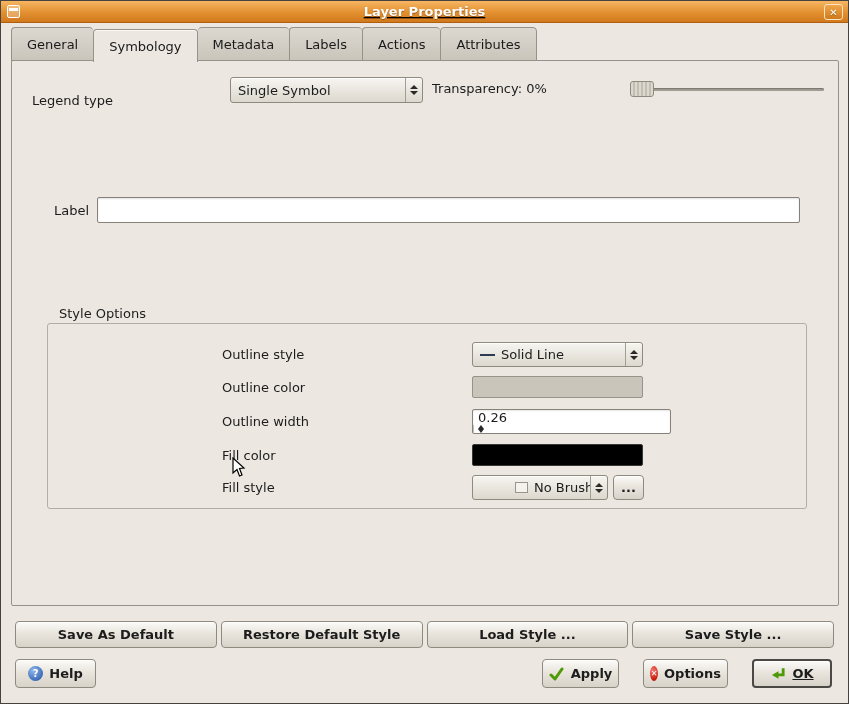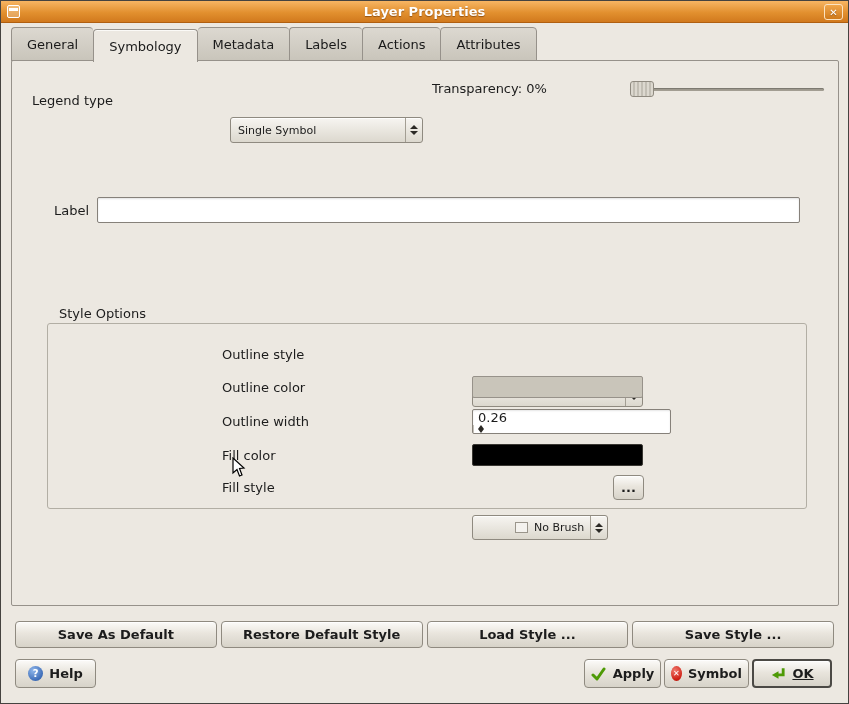--- a/index.html
+++ b/index.html
@@ -14,20 +14,21 @@
     background:#ece8e1;
     border:1px solid #454340;
     overflow:hidden;
   }
   
   .titlebar {
     position:absolute; left:0; top:0; right:0; height:22px;
     background:linear-gradient(#f7b563, #e2902f 55%, #d1791d);
     display:flex; align-items:center;
     border-bottom:1px solid #b05f10;
+    text-decoration:underline;
   }
   .titlebar-icon {
     position:absolute; left:6px; top:4px; width:13px; height:13px;
     border:1px solid #fff; background:rgba(255,255,255,.25);
     border-radius:2px;
   }
   .titlebar-icon::after{
     content:""; position:absolute; left:1px; right:1px; top:2px; height:3px;
     background:#fff;
   }
@@ -71,23 +72,22 @@
     position:absolute; left:10px; top:59px; width:828px; height:546px;
     border:1px solid #96918a; border-radius:2px;
     background:#ece8e1;
   }
   .lbl { position:absolute; font-size:13px; color:#1c1c1c; white-space:nowrap; }
   
   .combo {
     position:absolute; display:flex; align-items:stretch;
     background:linear-gradient(#f7f5f1,#dcd8ce);
     border:1px solid #8f8a80; border-radius:3px;
-    font-size:11px; color:#1c1c1c; cursor:default;
+    font-size:13px; color:#1c1c1c; cursor:default;
     box-shadow:inset 0 1px 0 rgba(255,255,255,.8);
-    margin-top:40px;
   }
   .combo .combo-text {
     flex:1; display:flex; align-items:center; gap:6px; padding:0 7px;
     white-space:nowrap; overflow:hidden;
   }
   .combo .combo-arrows {
     width:17px; border-left:1px solid #a39e93;
     display:flex; flex-direction:column; align-items:center; justify-content:center; gap:2px;
   }
   .tri-up { width:0; height:0; border-left:4px solid transparent; border-right:4px solid transparent; border-bottom:4px solid #2b2925; }
@@ -142,21 +142,21 @@
     font-size:13px; font-weight:bold; color:#1c1c1c; cursor:default;
     box-shadow:inset 0 1px 0 rgba(255,255,255,.8);
     white-space:nowrap;
   }
   .style-row {
     position:absolute; left:14px; right:14px; top:620px; height:27px;
     display:flex; gap:4px;
   }
   .style-row .btn { flex:1; }
   .help-btn { position:absolute; left:14px; top:658px; width:81px; height:29px; }
-  .footer-right { position:absolute; right:16px; top:658px; display:flex; gap:3px; height:23px; }
+  .footer-right { position:absolute; right:16px; top:658px; display:flex; gap:24px; height:23px; }
   .footer-right .btn { height:29px; }
   .btn-apply { width:77px; }
   .btn-cancel { width:85px; }
   .btn-ok { width:80px; border:2px solid #4b4945; }
   .ok-underline { text-decoration:underline; }
   .icon16 { width:16px; height:16px; flex:0 0 auto; display:flex; align-items:center; justify-content:center; }
   .help-circle {
     width:15px; height:15px; border-radius:50%;
     background:radial-gradient(circle at 35% 30%, #8fb6ea, #3e6db8 70%, #2c5492);
     color:#fff; font-size:10px; font-weight:bold;
@@ -285,21 +285,21 @@
     <button class="btn btn-apply">
       <span class="icon16">
         <svg width="15" height="14" viewBox="0 0 15 14">
           <path d="M2,8 L6,12 L13,2" fill="none" stroke="#4e9a06" stroke-width="3" stroke-linecap="round" stroke-linejoin="round"></path>
         </svg>
       </span>
       <span>Apply</span>
     </button>
     <button class="btn btn-cancel">
       <span class="cancel-circle">✕</span>
-      <span>Symbol</span>
+      <span>Options</span>
     </button>
     <button class="btn btn-ok">
       <span class="icon16">
         <svg width="17" height="14" viewBox="0 0 17 14">
           <path d="M14,1 L14,8 L8,8" fill="none" stroke="#4e9a06" stroke-width="3"></path>
           <polygon points="9,4 9,12 2,8" fill="#4e9a06"></polygon>
         </svg>
       </span>
       <span class="ok-underline">OK</span>
     </button>

